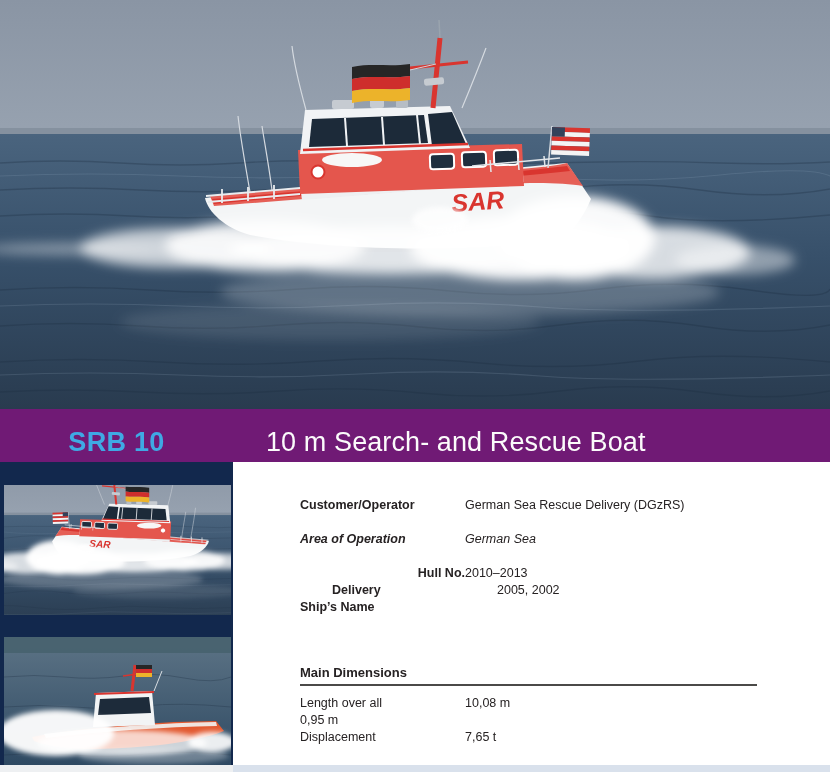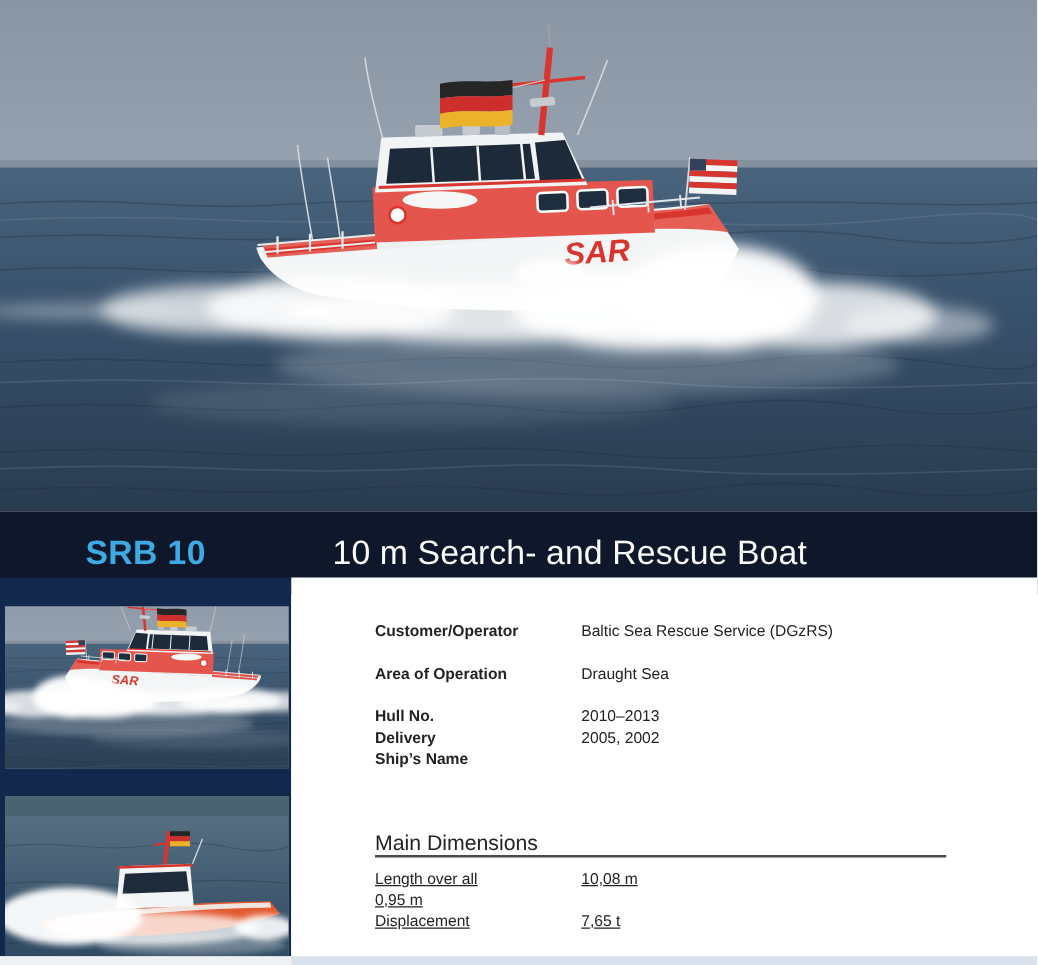--- a/index.html
+++ b/index.html
@@ -6,21 +6,21 @@
   .page{
     position:relative;width:830px;height:772px;overflow:hidden;
     font-family:"Liberation Sans", sans-serif;background:#ffffff;
   }
   
   .hero{position:absolute;left:0;top:0;width:830px;height:409px;}
   .hero svg{display:block;}
   
   .titlebar{
     position:absolute;left:0;top:409px;width:830px;height:67px;
-    background:#0f172a;display:flex;align-items:center;
+    background:#701a75;display:flex;align-items:center;
   }
   .model{
     width:233px;text-align:center;font-size:27px;font-weight:700;
     color:#3fa9e4;letter-spacing:.3px;
   }
   .doc-title{
     color:#fbfbfb;font-size:27px;font-weight:400;margin-left:33px;
     letter-spacing:.1px;
   }
   
@@ -37,28 +37,28 @@
   .strip-r{position:absolute;left:233px;top:765px;width:597px;height:7px;background:#d9e1ec;}
   
   .content{
     position:absolute;left:233px;top:462px;width:597px;height:303px;
     background:#ffffff;color:#262223;
   }
   .spec{position:absolute;left:67px;display:flex;font-size:12.5px;line-height:16px;}
   .spec .lbl{width:165px;font-weight:700;flex:none;}
   .spec .val{white-space:pre-line;max-width:350px;}
   .sr0{top:35px;}
-  .sr1{top:69px;}
-  .sr2{top:103px;}
-  .sr3{top:120px;}
+  .sr1{top:69px;font-style:italic;}
+  .sr2{top:103px;text-align:right;}
+  .sr3{top:120px;margin-left:32px;}
   .sr4{top:137px;justify-content:space-between;}
-  .dimhead{position:absolute;left:67px;top:203px;font-size:17px;font-weight:400;}
+  .dimhead{position:absolute;left:67px;top:203px;font-size:13px;font-weight:700;}
   .dimrule{position:absolute;left:67px;top:222px;width:457px;border-top:2px solid #4b4a48;}
   .dims{position:absolute;left:67px;top:233px;font-size:12.5px;line-height:17px;}
-  .dimrow{display:flex;text-decoration:underline;}
+  .dimrow{display:flex;}
   .dimrow .lbl{width:165px;flex:none;font-weight:400;}
 </style>
 </head>
 <body>
 
 <div class="page">
 
   <div class="hero">
     <svg width="830" height="409" viewBox="0 0 830 409">
       <defs>
@@ -254,25 +254,25 @@
           <ellipse cx="208" cy="105" rx="24" ry="10" opacity=".9"></ellipse>
           <ellipse cx="150" cy="119" rx="75" ry="8" opacity=".3"></ellipse>
         </g>
       </svg>
     </div>
   </div>
 
   <div class="content">
     <div class="spec sr0">
       <div class="lbl">Customer/Operator</div>
-      <div class="val">Baltic Sea Rescue Service (DGzRS)</div>
+      <div class="val">German Sea Rescue Delivery (DGzRS)</div>
     </div>
     <div class="spec sr1">
       <div class="lbl">Area of Operation</div>
-      <div class="val">Draught Sea</div>
+      <div class="val">German Sea</div>
     </div>
     <div class="spec sr2">
       <div class="lbl">Hull No.</div>
       <div class="val">2010–2013</div>
     </div>
     <div class="spec sr3">
       <div class="lbl">Delivery</div>
       <div class="val">2005, 2002</div>
     </div>
     <div class="spec sr4">

